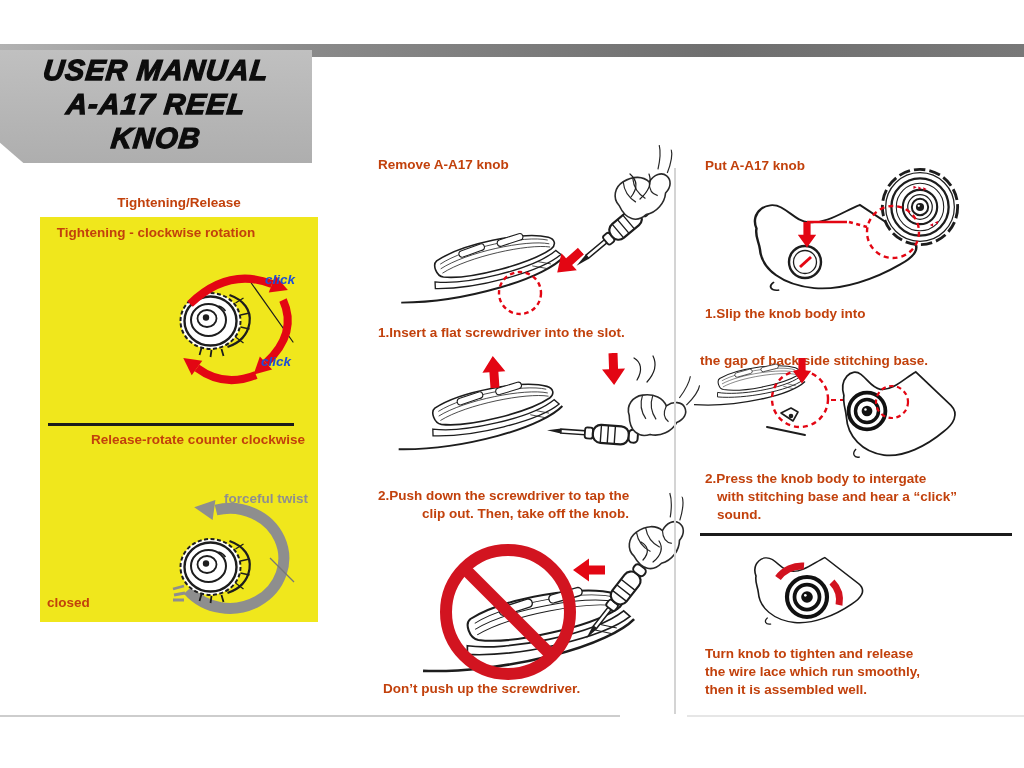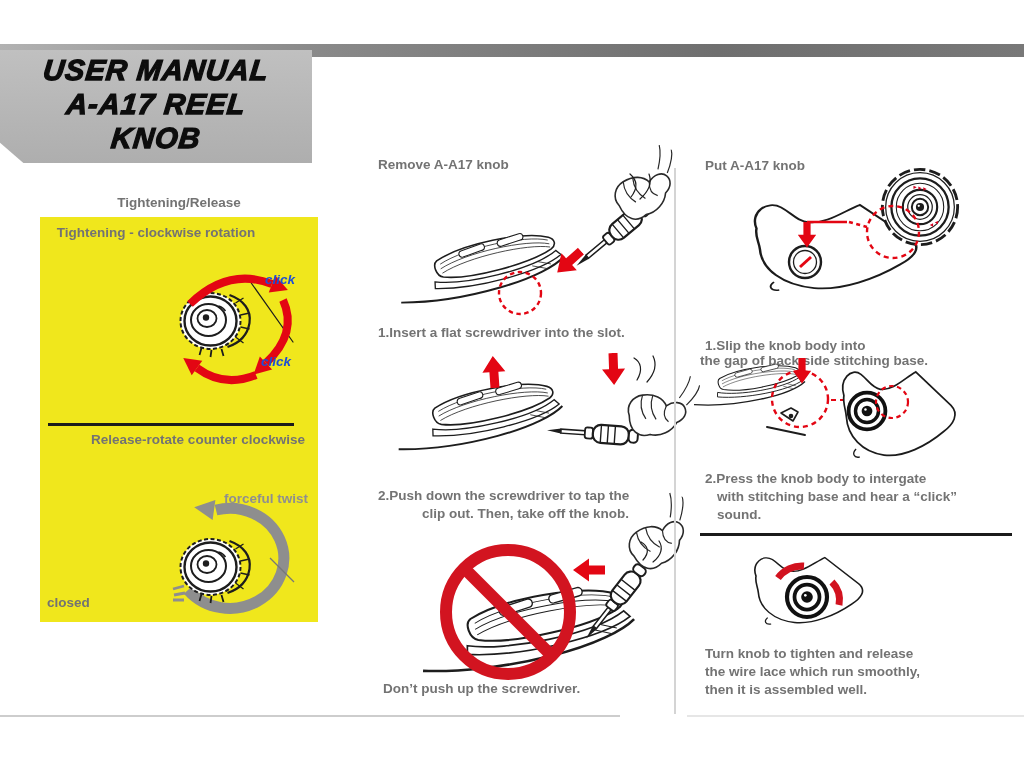--- a/index.html
+++ b/index.html
@@ -10,21 +10,21 @@
           background:linear-gradient(90deg,#b2b2b2 0%,#8a8a8a 30%,#6f6f6f 70%,#787878 100%);}
   
   #banner{position:absolute;left:0;top:50px;width:312px;height:113px;
           background:linear-gradient(180deg,#c0c0c0,#aeaeae);
           clip-path:polygon(0 0,100% 0,100% 100%,7.5% 100%,0 82%);}
   .banner-line{position:absolute;left:0;width:100%;text-align:center;color:#0d0d0d;
           font-weight:bold;font-style:italic;font-size:29px;letter-spacing:1px;
           transform:skewX(-6deg);-webkit-text-stroke:1.3px #0d0d0d;white-space:nowrap;}
   #bl1{top:4px;} #bl2{top:38px;} #bl3{top:72px;}
   
-  .t{position:absolute;font-weight:bold;color:#737373;font-size:13.5px;white-space:nowrap;}
+  .t{position:absolute;font-weight:bold;color:#c2410c;font-size:13.5px;white-space:nowrap;}
   .center{text-align:center;}
   .red{color:#1d4ed8;font-style:italic;} .graytxt{color:#8f8f8f;}
   
   #yellow-panel{position:absolute;left:40px;top:217px;width:278px;height:405px;background:#f0e71c;}
   .hr-black{position:absolute;background:#1b1b1b;}
   .hr-light{position:absolute;}
   #col-divider{position:absolute;left:674px;top:168px;width:2px;height:546px;background:#d4d4d4;}
   svg{position:absolute;overflow:visible;}
   .sk{stroke:#1d1d1d;fill:none;stroke-linecap:round;stroke-linejoin:round;}
 </style>
@@ -224,21 +224,21 @@
     <g transform="translate(220,47)">
       <use href="#sym-knobtop" x="-45" y="-45" width="90" height="90"></use>
     </g>
     <circle cx="193" cy="72" r="26" fill="none" stroke="#e30613" stroke-width="2.4" stroke-dasharray="5 4"></circle>
     <path d="M107,62 H147" stroke="#e30613" stroke-width="2.5" fill="none"></path>
     <path d="M149,62 L167,67" stroke="#e30613" stroke-width="2.5" fill="none" stroke-dasharray="4 3.5"></path>
     <g transform="translate(107,62) scale(0.8)">
       <use href="#sym-redarrow" x="-12" y="0" width="24" height="34"></use>
     </g>
   </svg>
-  <div class="t" style="left:705px;top:306px;margin-top:32px;">1.Slip the knob body into</div>
+  <div class="t" style="left:705px;top:306px;">1.Slip the knob body into</div>
   <div class="t" style="left:700px;top:324px;margin-top:29px;">the gap of back side stitching base.</div>
 
   <svg style="left:685px;top:355px;" width="300" height="115" viewBox="0 0 300 115">
     <g transform="translate(58,35) rotate(-10)">
       <use href="#sym-wedge" x="-53" y="-27" width="120" height="49"></use>
     </g>
     <g>
       <path d="M96,58 l10,-5 7,4 -5,9 z" class="sk" stroke-width="1.6"></path>
       <circle cx="106" cy="61" r="2.3" fill="#1d1d1d"></circle>
       <path d="M82,72 l38,8" class="sk" stroke-width="2"></path>

